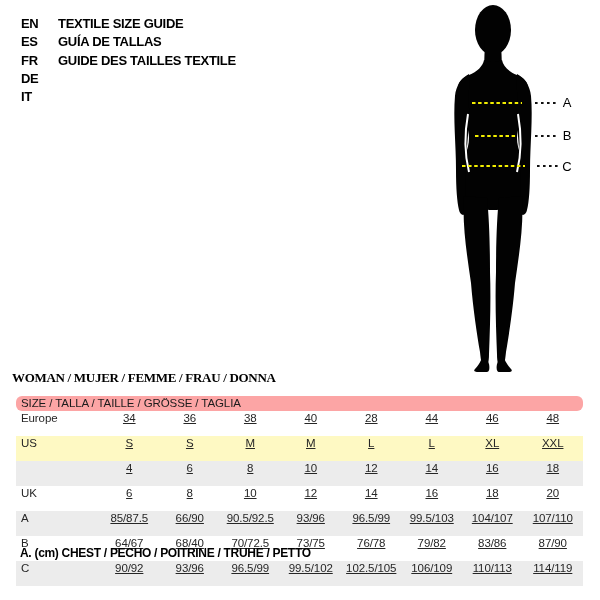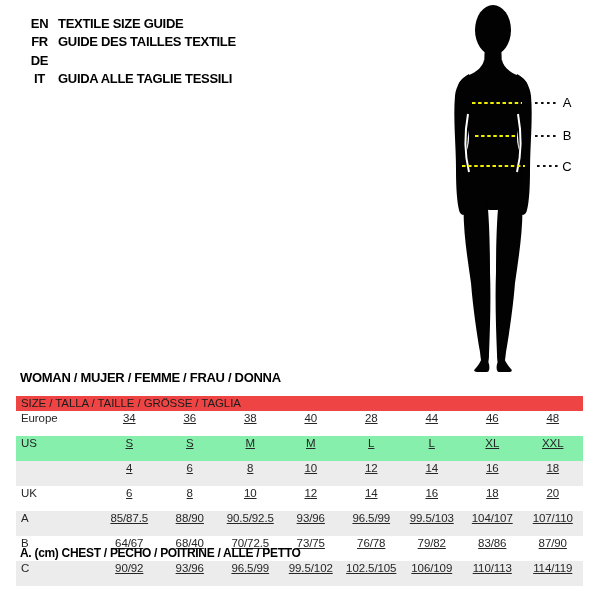--- a/index.html
+++ b/index.html
@@ -7,36 +7,36 @@
     position:relative; width:600px; height:600px; background:#ffffff;
     font-family:"Liberation Sans", sans-serif; color:#000; overflow:hidden;
   }
 
   
   .lang-block {
     position:absolute; left:21px; top:15px;
     font-size:13px; font-weight:bold; line-height:18.3px; letter-spacing:-0.3px;
   }
   .lang-row { display:flex; }
-  .lang-code { width:37px; flex:0 0 37px;text-align:center; }
+  .lang-code { width:37px; flex:0 0 37px; }
 
   
   .figure-svg { position:absolute; left:425px; top:0; }
   .measure-label {
     position:absolute; width:16px; text-align:center;
     font-size:13px; font-weight:normal; letter-spacing:0;
   }
   .ml-a { left:559px; top:95px; }
   .ml-b { left:559px; top:128px; }
   .ml-c { left:559px; top:159px; }
 
   
   .woman-title {
-    position:absolute; left:20px; top:370px;
-    font-size:13px; font-weight:bold; letter-spacing:-0.3px;
+    position:absolute; left:12px; top:370px;
+    font-size:13px; font-weight:bold; letter-spacing:-0.3px;font-family:Liberation Serif, serif;
   }
 
   
   .size-table {
     position:absolute; left:16px; top:396px; width:567px;
     font-size:11.5px; color:#262626; letter-spacing:-0.1px;
   }
   .size-table * { box-sizing:border-box; }
   .t-header {
     height:15px; line-height:15px; padding-left:5px;
@@ -56,29 +56,32 @@
 <body>
 
 <div class="canvas">
 
   <div class="lang-block">
       <div class="lang-row">
         <span class="lang-code">EN</span>
         <span class="lang-label">TEXTILE SIZE GUIDE</span>
       </div>
       <div class="lang-row">
+        <span class="lang-code">ES</span>
+        <span class="lang-label">GUÍA DE TALLAS</span>
+      </div>
+      <div class="lang-row">
         <span class="lang-code">FR</span>
         <span class="lang-label">GUIDE DES TAILLES TEXTILE</span>
       </div>
       <div class="lang-row">
         <span class="lang-code">DE</span>
       </div>
       <div class="lang-row">
         <span class="lang-code">IT</span>
-        <span class="lang-label">GUIDA ALLE TAGLIE TESSILI</span>
       </div>
     </div>
 
   <svg class="figure-svg" width="175" height="375" viewBox="0 0 175 375" aria-hidden="true">
     <g fill="#020202" stroke="none">
 
       <ellipse cx="68" cy="30" rx="18" ry="25"></ellipse>
 
       <path d="M60,40 L76,40 L77,68 L59,68 Z"></path>
 
@@ -155,34 +158,34 @@
     </g>
   </svg>
 
   <span class="measure-label ml-a">A</span>
   <span class="measure-label ml-b">B</span>
   <span class="measure-label ml-c">C</span>
 
   <div class="woman-title">WOMAN / MUJER / FEMME / FRAU / DONNA</div>
 
   <div class="size-table">
-    <div class="t-header" style="background: #ef4444;">SIZE / TALLA / TAILLE / GRÖSSE / TAGLIA</div>
+    <div class="t-header" style="background: #fca5a5; border-radius: 6px;">SIZE / TALLA / TAILLE / GRÖSSE / TAGLIA</div>
     <div>
         <div class="t-row">
           <span class="t-label">Europe</span>
           <span class="t-cell">34</span>
           <span class="t-cell">36</span>
           <span class="t-cell">38</span>
           <span class="t-cell">40</span>
           <span class="t-cell">28</span>
           <span class="t-cell">44</span>
           <span class="t-cell">46</span>
           <span class="t-cell">48</span>
         </div>
-        <div class="t-row shaded" style="background: #86efac;">
+        <div class="t-row shaded" style="background: #fef9c3;">
           <span class="t-label">US</span>
           <span class="t-cell">S</span>
           <span class="t-cell">S</span>
           <span class="t-cell">M</span>
           <span class="t-cell">M</span>
           <span class="t-cell">L</span>
           <span class="t-cell">L</span>
           <span class="t-cell">XL</span>
           <span class="t-cell">XXL</span>
         </div>
@@ -204,21 +207,21 @@
           <span class="t-cell">10</span>
           <span class="t-cell">12</span>
           <span class="t-cell">14</span>
           <span class="t-cell">16</span>
           <span class="t-cell">18</span>
           <span class="t-cell">20</span>
         </div>
         <div class="t-row shaded" style="background: rgb(236, 236, 236);">
           <span class="t-label">A</span>
           <span class="t-cell">85/87.5</span>
-          <span class="t-cell">88/90</span>
+          <span class="t-cell">66/90</span>
           <span class="t-cell">90.5/92.5</span>
           <span class="t-cell">93/96</span>
           <span class="t-cell">96.5/99</span>
           <span class="t-cell">99.5/103</span>
           <span class="t-cell">104/107</span>
           <span class="t-cell">107/110</span>
         </div>
         <div class="t-row">
           <span class="t-label">B</span>
           <span class="t-cell">64/67</span>
@@ -238,16 +241,16 @@
           <span class="t-cell">99.5/102</span>
           <span class="t-cell">102.5/105</span>
           <span class="t-cell">106/109</span>
           <span class="t-cell">110/113</span>
           <span class="t-cell">114/119</span>
         </div>
       </div>
   </div>
 
   <div class="legend">
-      <div class="legend-line">A. (cm) CHEST / PECHO / POITRINE / ALLE / PETTO</div>
+      <div class="legend-line">A. (cm) CHEST / PECHO / POITRINE / TRUHE / PETTO</div>
     </div>
 
 </div>
 
 </body></html>

